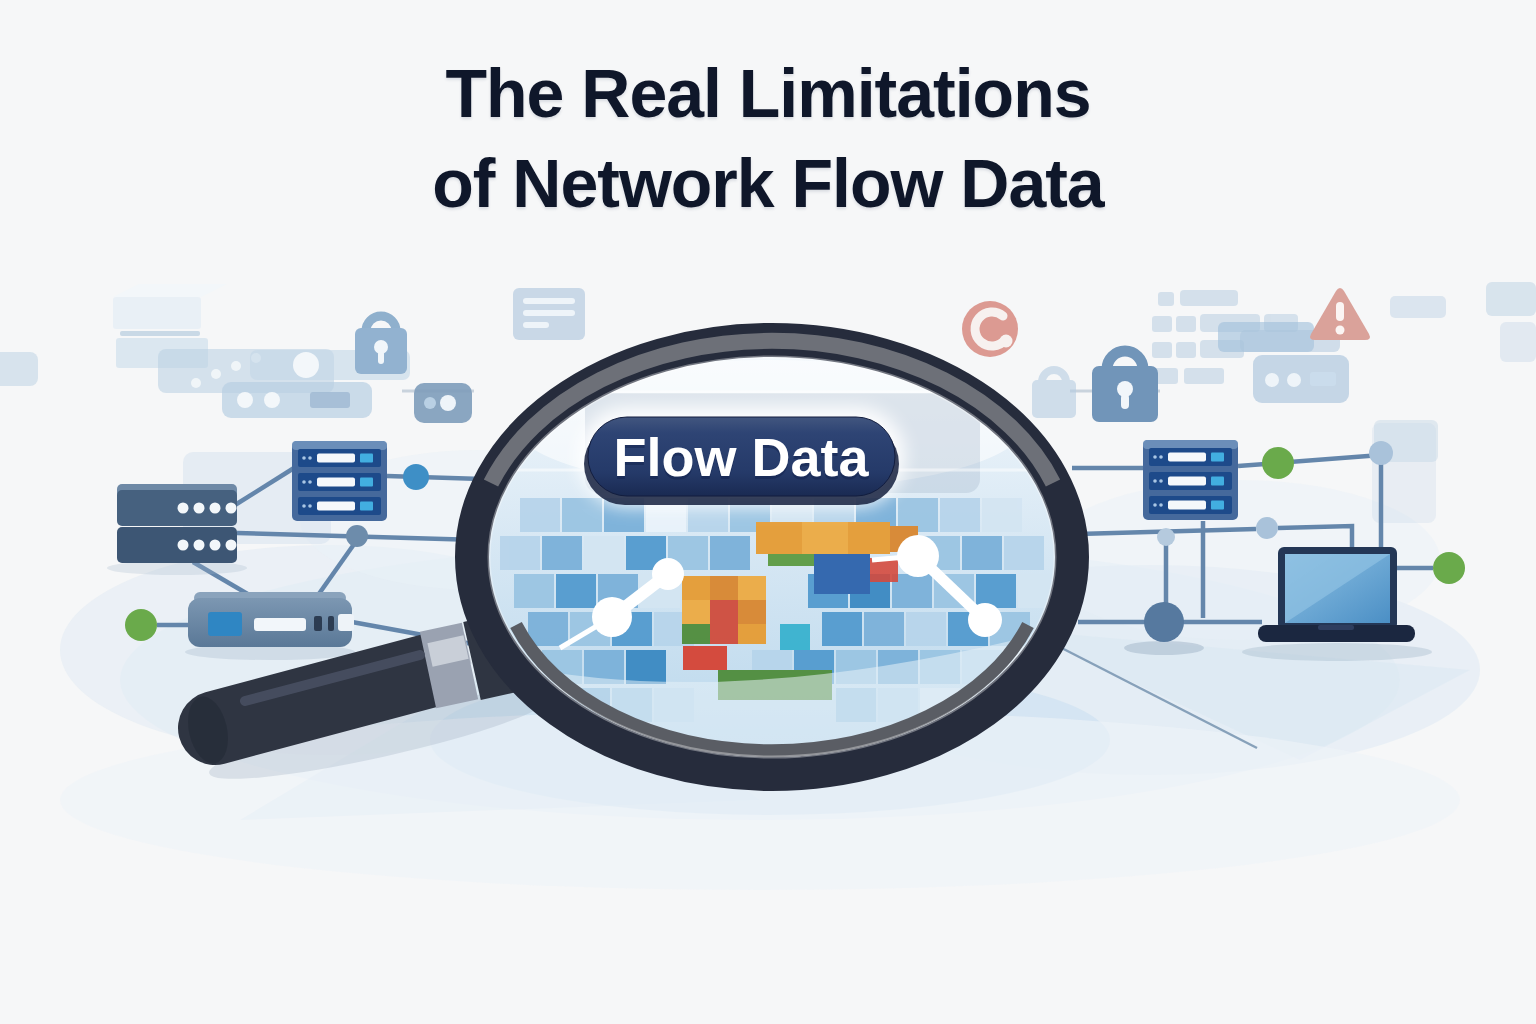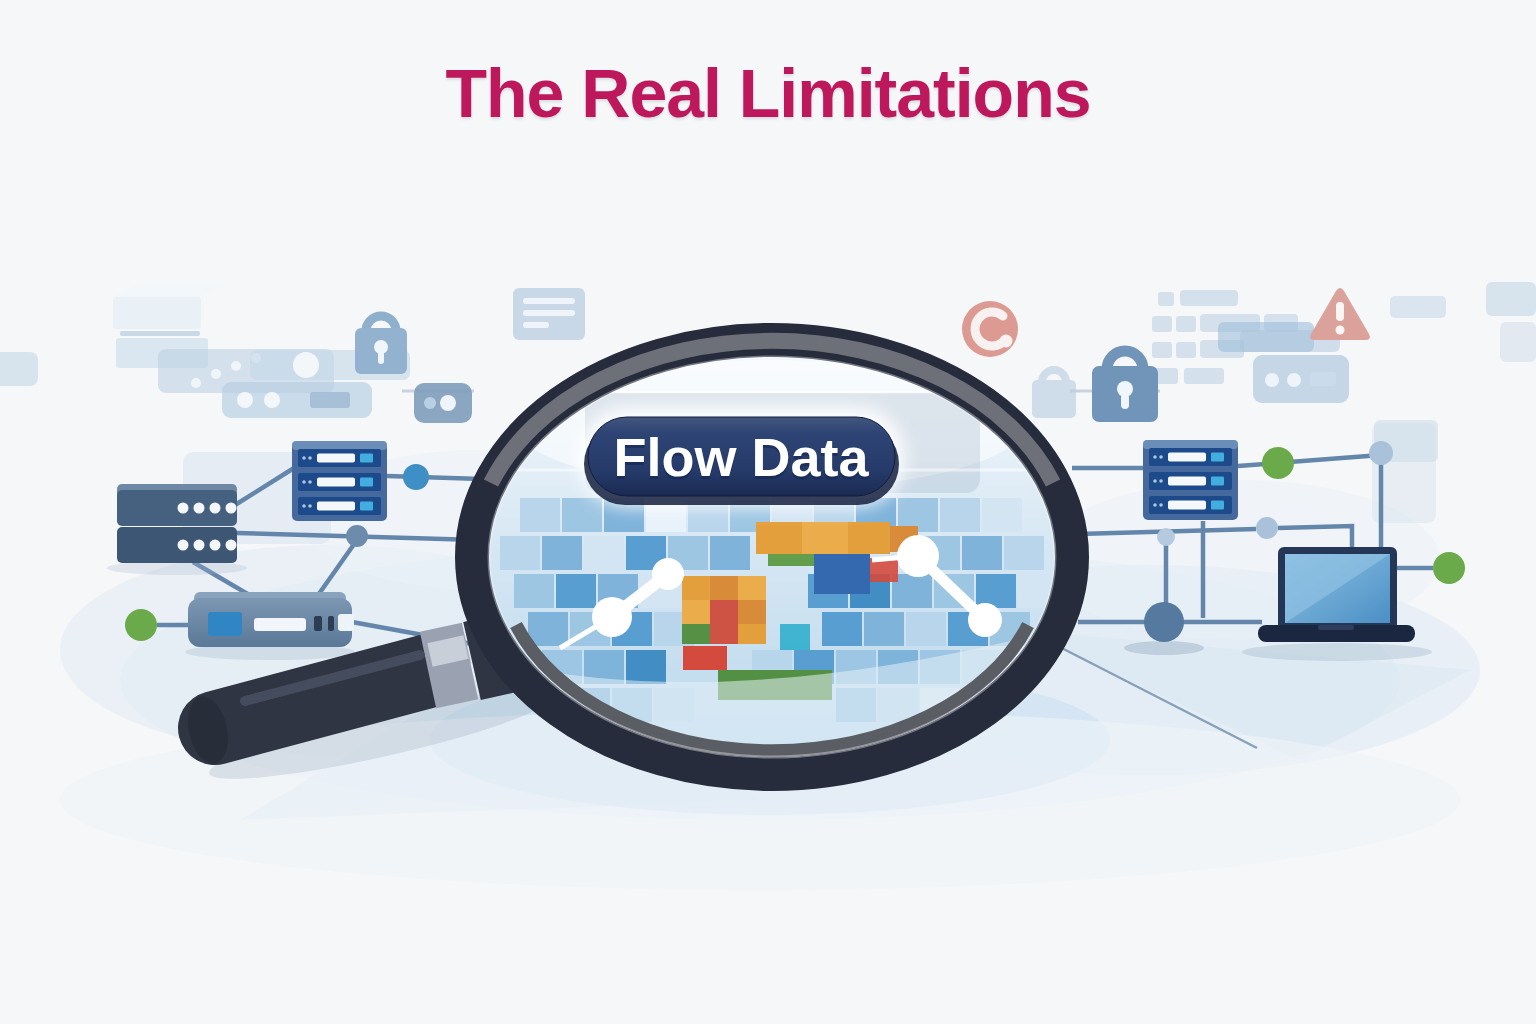--- a/index.html
+++ b/index.html
@@ -1,21 +1,21 @@
 <!DOCTYPE html>
 <html><head>
 <meta charset="utf-8">
 <style>
   html,body{margin:0;padding:0;background:#f6f7f8;}
   #canvas{position:relative;width:1536px;height:1024px;overflow:hidden;
           font-family:"Liberation Sans",sans-serif;background:#f6f7f8;}
   #scene{position:absolute;left:0;top:0;}
   #title{position:absolute;left:0;top:48px;width:100%;text-align:center;
          font-weight:700;font-size:68px;line-height:90px;letter-spacing:-1px;
-         color:#be185d;text-shadow:0 2px 3px rgba(40,60,90,.14);}
+         color:#0f172a;text-shadow:0 2px 3px rgba(40,60,90,.14);}
   #title div{white-space:nowrap;}
 </style>
 </head>
 <body>
 
 <div id="canvas">
 
 <svg id="scene" width="1536" height="1024" viewBox="0 0 1536 1024" xmlns="http://www.w3.org/2000/svg">
   <defs>
     <linearGradient id="pillGrad" x1="0" y1="0" x2="0" y2="1">
@@ -385,15 +385,16 @@
       <ellipse cx="772" cy="557" rx="300" ry="217" stroke="#262c3c" stroke-width="34"></ellipse>
       <path d="M 491 483 A 299 216 0 0 1 1053 483" stroke="#6d7078" stroke-width="16"></path>
       <path d="M 516 625 A 272 190 0 0 0 1028 625" stroke="#5a5d64" stroke-width="13"></path>
       <ellipse cx="772" cy="557" rx="283" ry="200" stroke="#ffffff" stroke-width="3" opacity=".35"></ellipse>
     </g>
   </g>
 </svg>
 
 <div id="title">
   <div>The Real Limitations</div>
+  <div>of Network Flow Data</div>
 </div>
 
 </div>
 
 </body></html>

